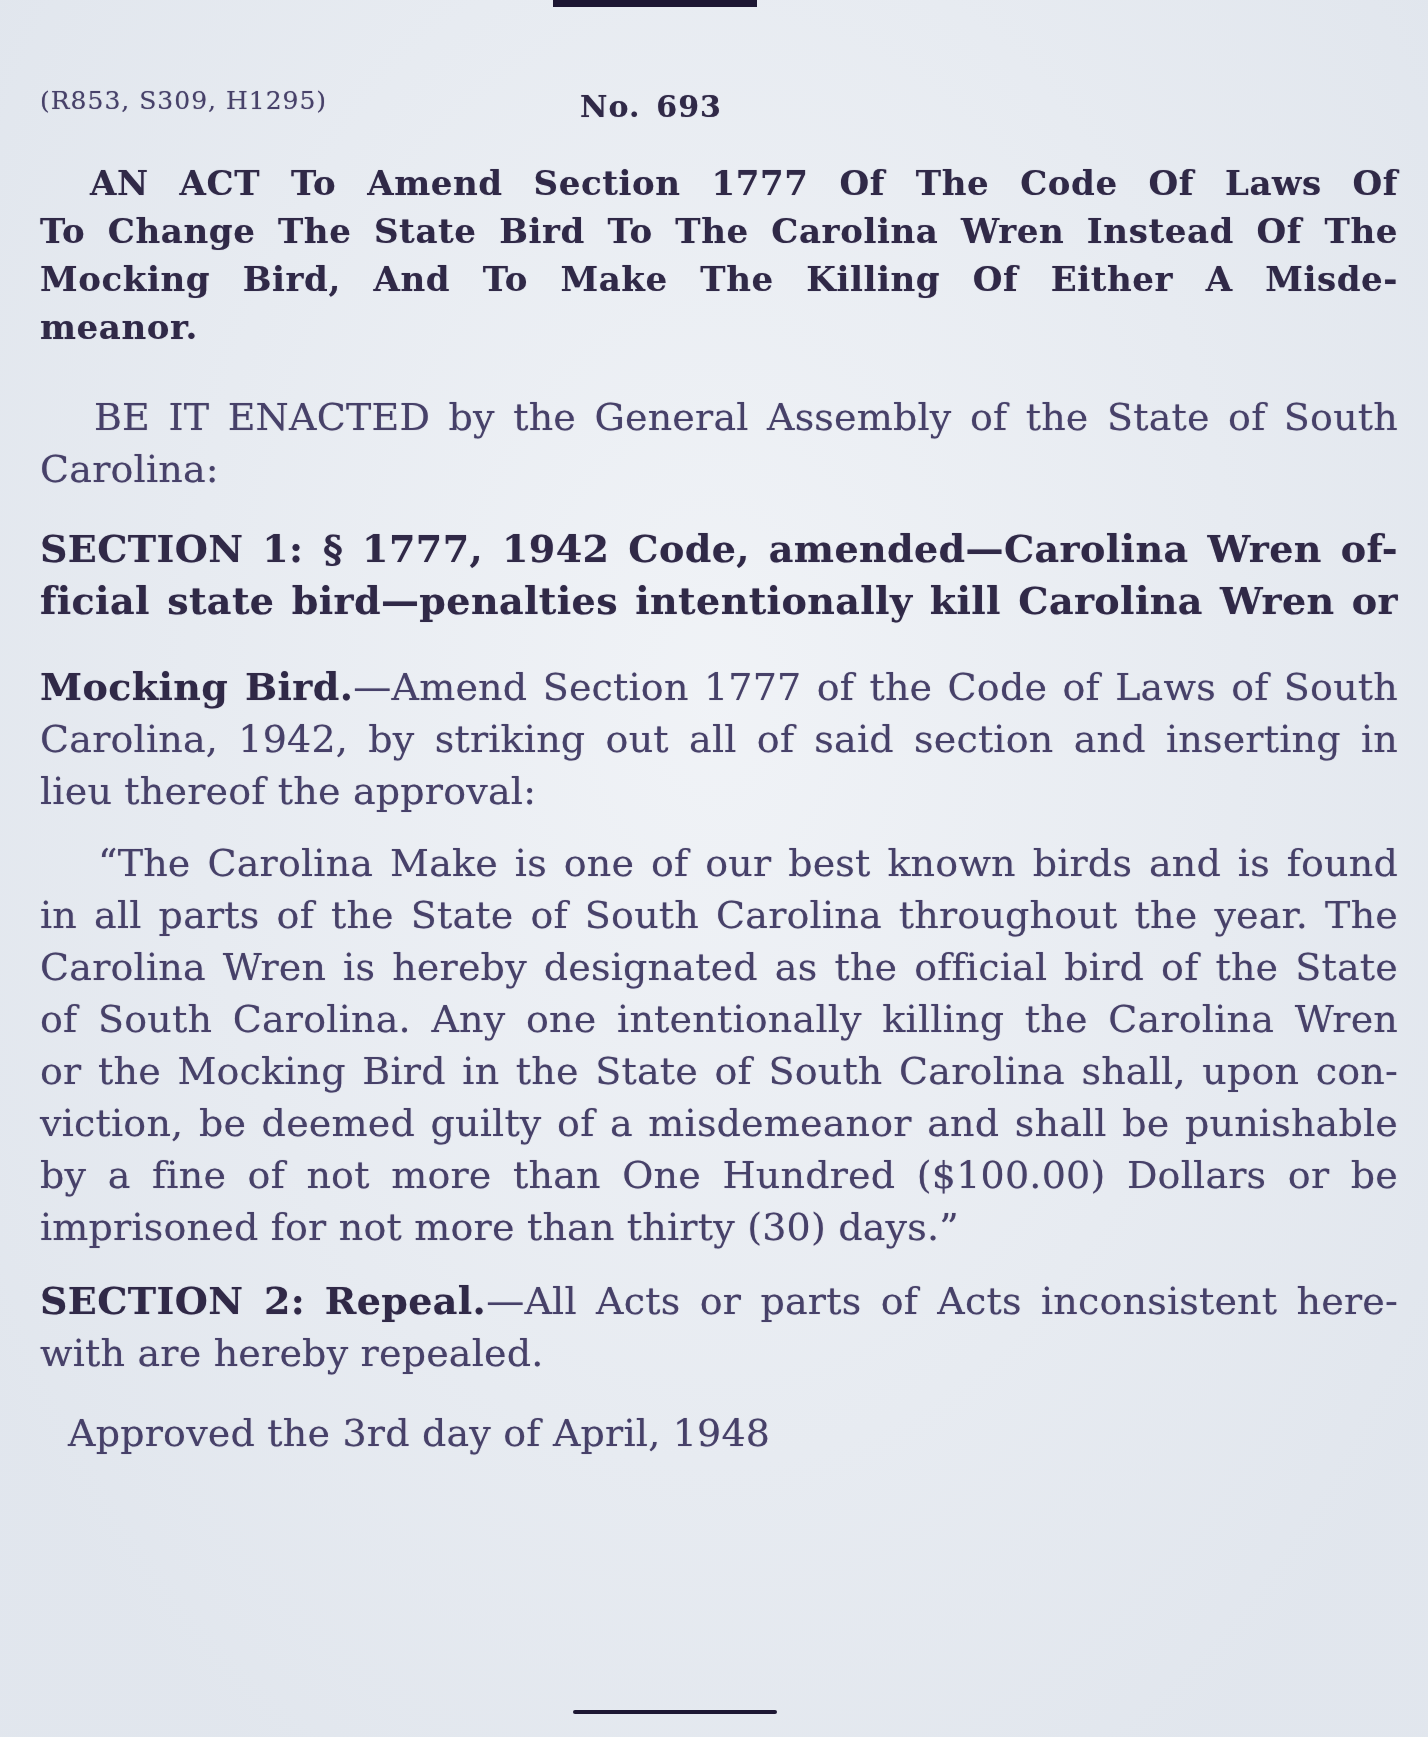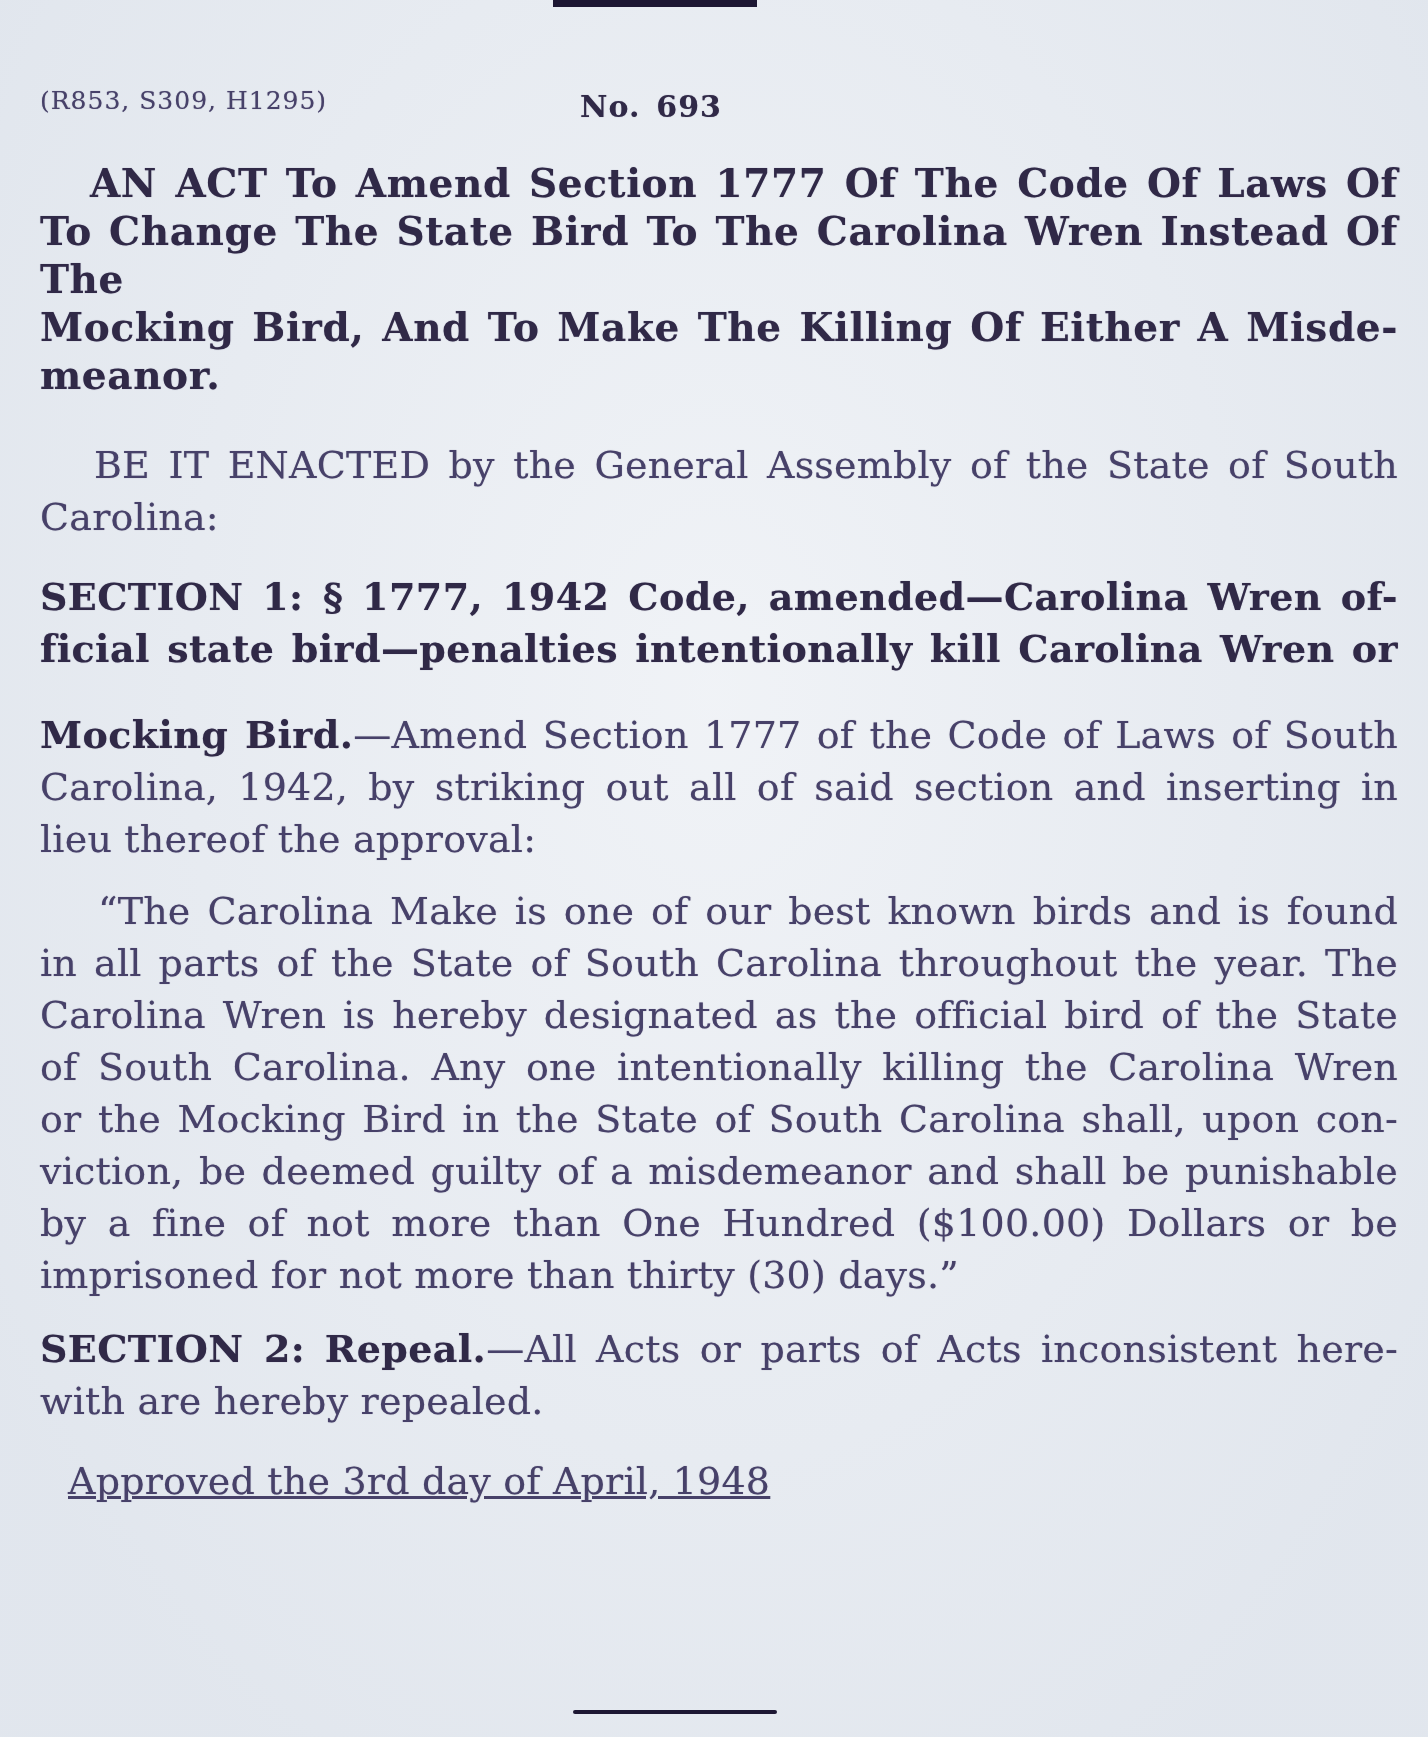--- a/index.html
+++ b/index.html
@@ -38,21 +38,21 @@
 
   .line {
     text-align: justify;
     text-align-last: justify;
     white-space: normal;
   }
   .line.last { text-align: center; text-align-last: left; }
 
   .title { margin-top: 42px; color: #302947; }
   .title .line {
-    font-size: 39px; font-weight: bold; line-height: 48px;
+    font-size: 34px; font-weight: bold; line-height: 48px;
     letter-spacing: 0.6px; word-spacing: 3px;
   }
   .title .line.first { text-indent: 50px; }
 
   .body-par .line { font-size: 38px; line-height: 52px; letter-spacing: 0.2px; }
 
   .enacting  { margin-top: 40px; }
   .enacting .line.first { text-indent: 54px; }
 
   .sec-head { margin-top: 28px; }
@@ -62,21 +62,21 @@
 
   .sec1-body { margin-top: 34px; }
   .quoted    { margin-top: 20px; }
   .quoted .line.first { text-indent: 58px; }
 
   .sec2 { margin-top: 22px; }
   .sec3 { margin-top: 26px; }
 
   .bold-run { font-weight: bold; color: #302947; letter-spacing: 0.4px; }
 
-  .approval { margin-top: 28px; text-decoration: underline; }
+  .approval { margin-top: 28px; }
   .approval .line { text-indent: 28px; }
 </style>
 </head>
 <body>
 
 <div class="page">
 
   <div class="rule rule-top"></div>
 
   <div class="header">

